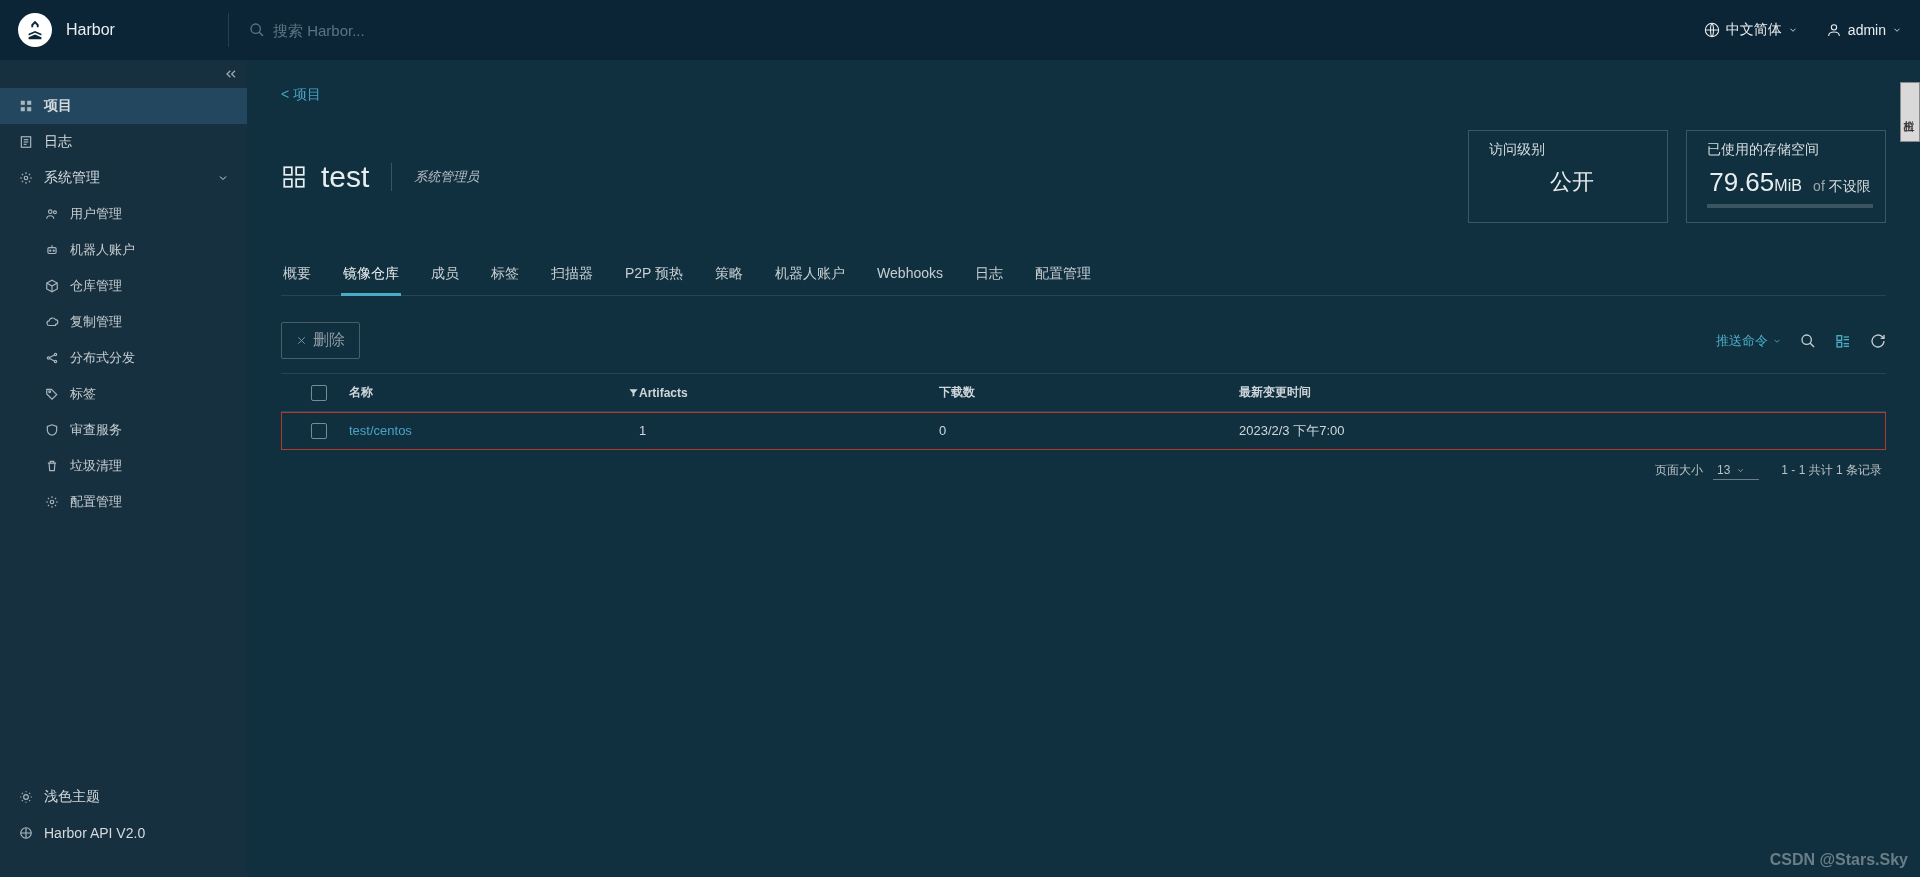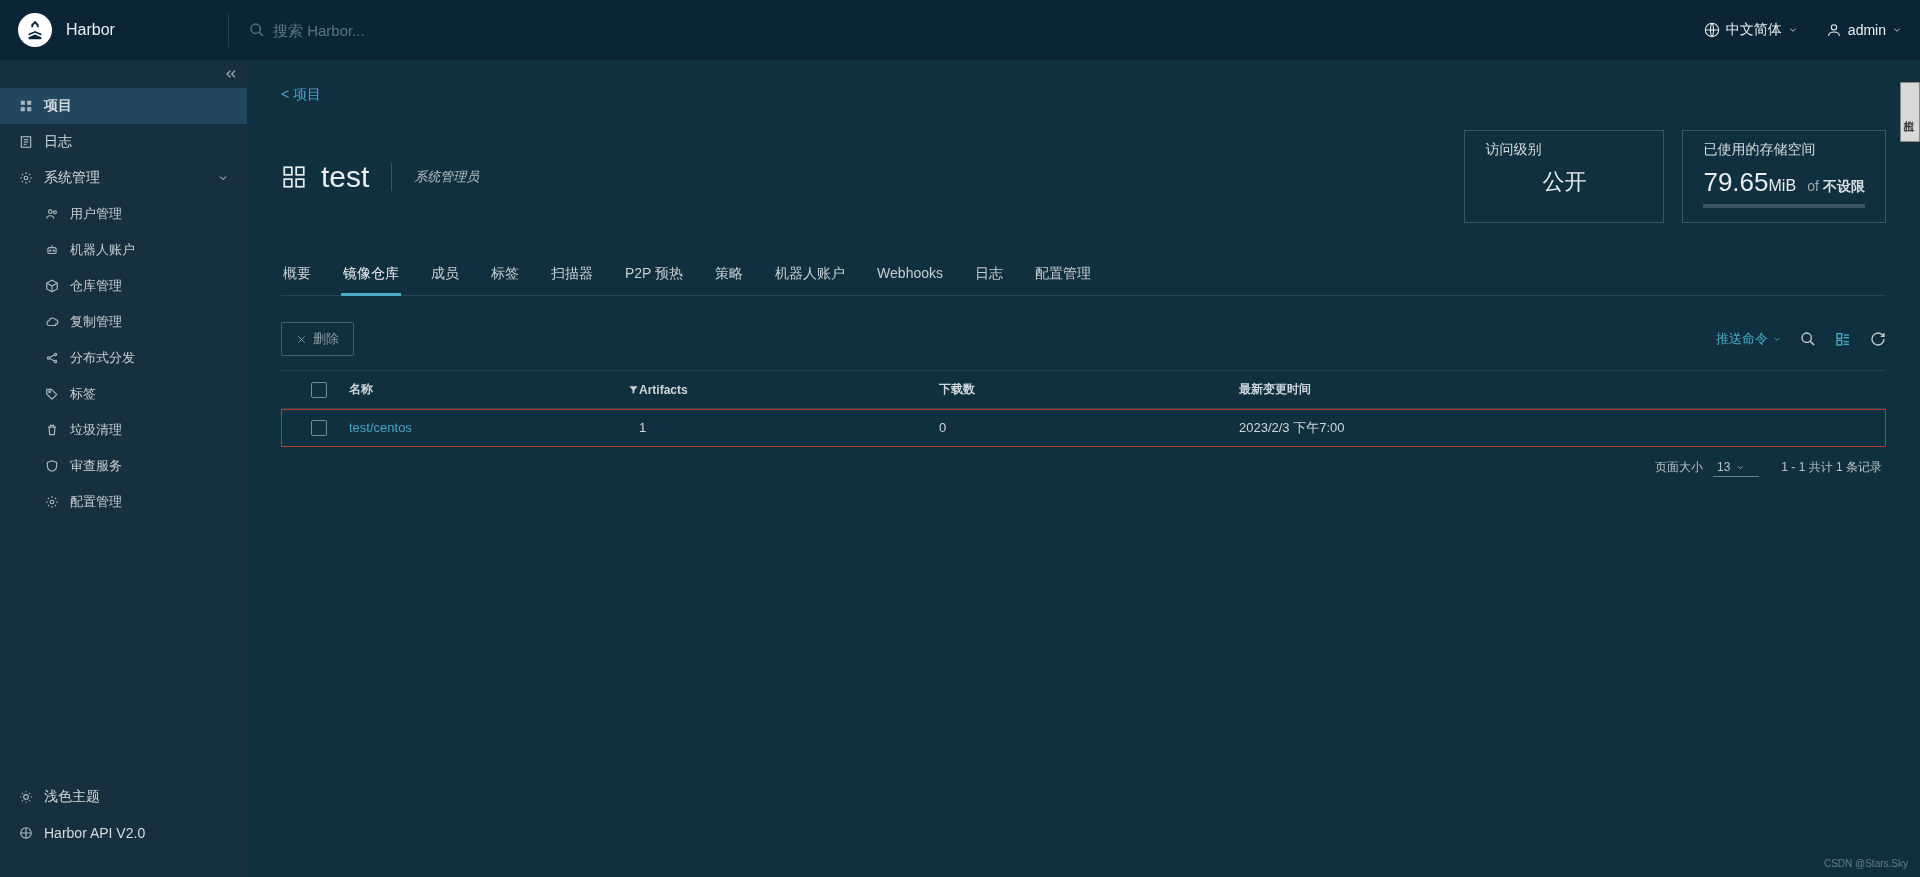--- a/index.html
+++ b/index.html
@@ -50,56 +50,56 @@
 
   
   .main{flex:1;padding:26px 34px 0 34px;background:#10303f;overflow:hidden;position:relative;}
   .crumb{color:var(--link);font-size:14px;cursor:pointer;}
   .title-row{display:flex;align-items:center;justify-content:space-between;margin-top:26px;}
   .title-left{display:flex;align-items:center;gap:22px;}
   .ptitle{display:flex;align-items:center;gap:14px;font-size:30px;color:#e8edef;}
   .role-sep{width:1px;height:28px;background:#3a5462;}
   .role{font-size:13px;color:#b9c1c5;font-style:italic;}
   .cards{display:flex;gap:18px;}
-  .card{border:1px solid var(--border);padding:10px 20px 14px 20px;min-width:200px;}
+  .card{border:1px solid var(--border);padding:10px 12px 14px 20px;min-width:200px;}
   .card .cap{font-size:14px;color:#d7dde0;margin-bottom:8px;}
   .card .big{font-size:22px;color:#e8edef;text-align:center;}
   .card.storage .big{font-size:26px;}
   .card.storage .unit{font-size:16px;}
   .card.storage .of{font-size:14px;color:#9ba6ad;margin:0 4px;}
-  .card.storage .lim{font-size:14px;color:#d7dde0;font-weight:700;}
+  .card.storage .lim{font-size:14px;color:#d7dde0;font-weight:400;}
   .card .bar{height:4px;background:#3a5462;margin-top:6px;}
 
   
   .tabs{display:flex;gap:28px;margin-top:34px;border-bottom:1px solid #284354;font-size:14px;}
   .tab{padding:8px 2px 10px 2px;cursor:pointer;color:#c7ced2;}
   .tab.active{color:#e8edef;border-bottom:3px solid var(--accent);margin-bottom:-1px;}
 
   
   .tbar{display:flex;align-items:center;justify-content:space-between;margin-top:26px;}
-  .del-btn{border:1px solid #4a5e68;background:transparent;color:#8d9aa1;padding:7px 14px;font-size:13px;display:flex;align-items:center;gap:6px;cursor:pointer;border-radius:2px;}
+  .del-btn{border:1px solid #4a5e68;background:transparent;color:#8d9aa1;padding:7px 14px;font-size:16px;display:flex;align-items:center;gap:6px;cursor:pointer;border-radius:2px;}
   .tbar-right{display:flex;align-items:center;gap:18px;color:#c7ced2;}
   .push{color:var(--accent);cursor:pointer;font-size:13px;display:flex;align-items:center;gap:4px;}
   .tbar-ico{cursor:pointer;color:#c7ced2;}
 
   
   .tbl{margin-top:14px;border-top:1px solid #284354;}
   .thead,.trow{display:grid;grid-template-columns:60px 290px 300px 300px auto;align-items:center;height:38px;padding:0 8px;}
   .thead{color:#cfd6da;font-size:12px;border-bottom:1px solid #284354;font-weight:600;}
   .thead .th{display:flex;align-items:center;gap:6px;}
   .trow{border-bottom:1px solid #0f766e;font-size:13px;}
   .trow.highlight{outline:1px solid #b33a2a;outline-offset:-1px;}
   .trow.highlight .name{color:var(--link);}
   .chk{width:16px;height:16px;border:1px solid #7a8a92;border-radius:2px;cursor:pointer;margin:0 auto;background:transparent;}
   .name a{color:var(--link);text-decoration:none;}
 
   .pager{display:flex;justify-content:flex-end;align-items:flex-start;gap:22px;padding:12px 4px;font-size:12px;color:#b9c1c5;}
   .pgsel{border-bottom:1px solid #6b7d86;padding:0 14px 2px 4px;cursor:pointer;display:inline-flex;align-items:center;gap:6px;}
 
-  .watermark{position:fixed;right:12px;bottom:8px;font-size:10px;color:#6b7d86;}
+  .watermark{position:fixed;right:12px;bottom:8px;font-size:16px;color:#6b7d86;font-weight:bold;}
   .side-handle{position:fixed;right:0;top:82px;width:20px;height:60px;background:#d9d9d9;color:#333;font-size:11px;writing-mode:vertical-rl;text-align:center;line-height:20px;border:1px solid #888;cursor:pointer;}
 </style>
 </head>
 <body>
 
 <div class="hdr">
   <div class="logo-wrap">
     <div class="logo">
       <svg viewBox="0 0 24 24">
           <path fill="#0b2536" d="M12 2l4 4v3h-2V7l-2-2-2 2v2H8V6l4-4zm-7 18l7-3 7 3v2H5v-2zm0-4l7-3 7 3v2l-7-3-7 3v-2z"></path>
@@ -252,32 +252,32 @@
             <svg width="14" height="14" viewBox="0 0 24 24" fill="none" stroke="currentColor" stroke-width="2">
               <path d="M20 13l-8 8-9-9V4h8l9 9z"></path>
               <circle cx="8" cy="8" r="1.5"></circle>
             </svg>
           </span>
         <span>标签</span>
       </li>
       <li class="sub">
         <span class="ico">
             <svg width="14" height="14" viewBox="0 0 24 24" fill="none" stroke="currentColor" stroke-width="2">
+              <path d="M12 3l8 3v5c0 5-3.5 9-8 10-4.5-1-8-5-8-10V6l8-3z"></path>
+            </svg>
+          </span>
+        <span>审查服务</span>
+      </li>
+      <li class="sub">
+        <span class="ico">
+            <svg width="14" height="14" viewBox="0 0 24 24" fill="none" stroke="currentColor" stroke-width="2">
               <path d="M5 7h14M9 7V4h6v3M7 7l1 13h8l1-13"></path>
             </svg>
           </span>
         <span>垃圾清理</span>
-      </li>
-      <li class="sub">
-        <span class="ico">
-            <svg width="14" height="14" viewBox="0 0 24 24" fill="none" stroke="currentColor" stroke-width="2">
-              <path d="M12 3l8 3v5c0 5-3.5 9-8 10-4.5-1-8-5-8-10V6l8-3z"></path>
-            </svg>
-          </span>
-        <span>审查服务</span>
       </li>
       <li class="sub">
         <span class="ico">
             <svg width="14" height="14" viewBox="0 0 24 24" fill="none" stroke="currentColor" stroke-width="2">
               <circle cx="12" cy="12" r="3"></circle>
               <path d="M12 2v3M12 19v3M2 12h3M19 12h3M5 5l2 2M17 17l2 2M5 19l2-2M17 7l2-2"></path>
             </svg>
           </span>
         <span>配置管理</span>
       </li>

